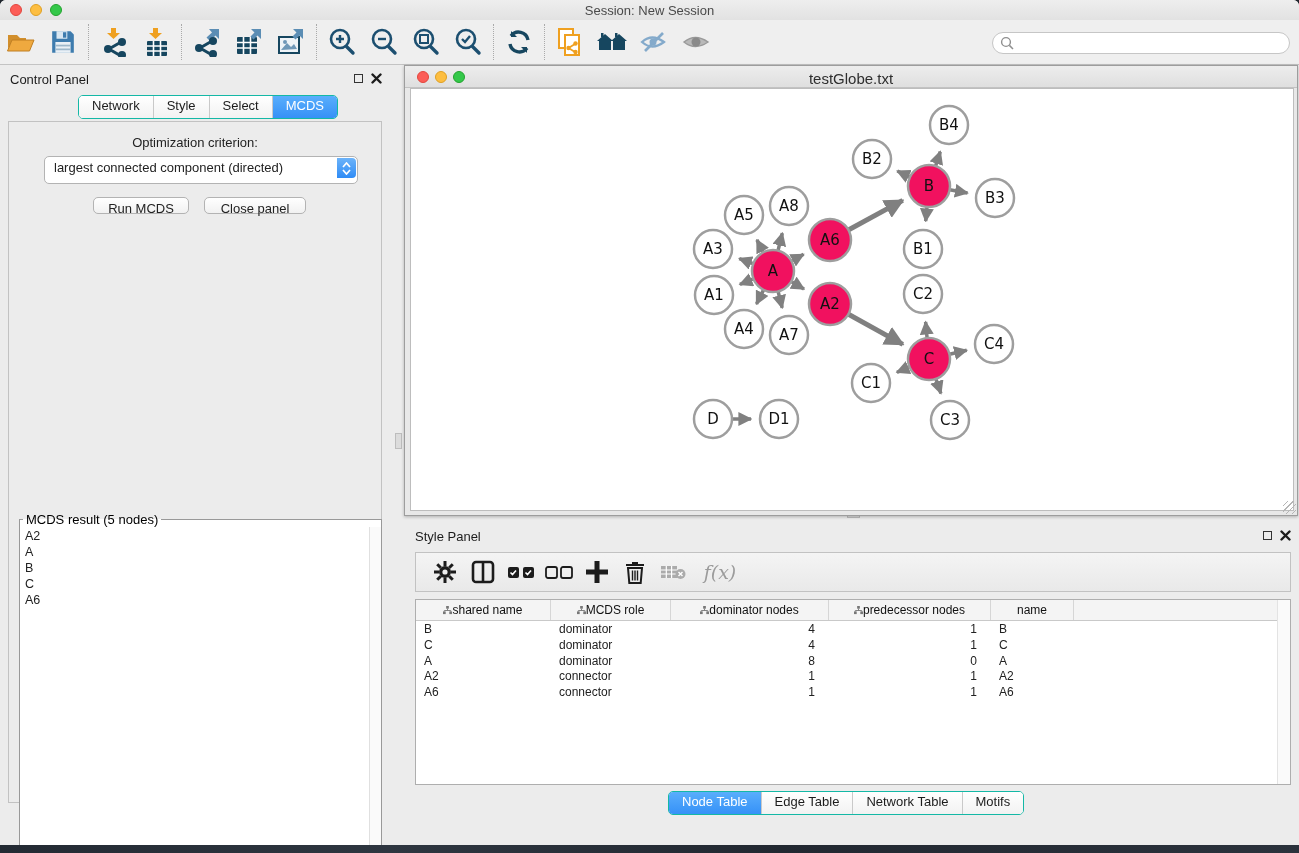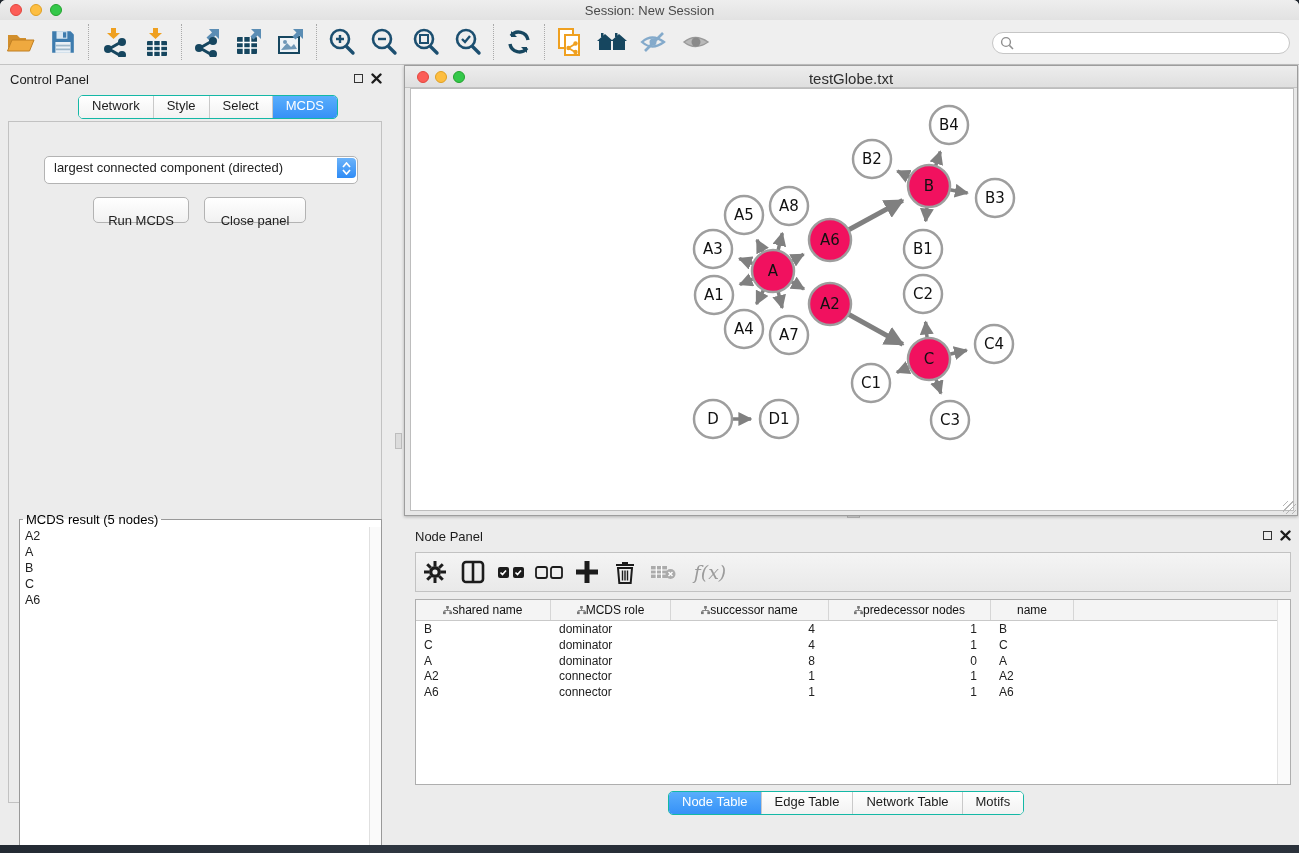--- a/index.html
+++ b/index.html
@@ -38,21 +38,21 @@
   .seg .s:last-child { border-right:none; }
   .seg .s.active { background:linear-gradient(#59aefc,#3691f7); color:#fff; }
   .cp-tabs { position:absolute; left:78px; top:30px; }
   .cp-box { position:absolute; left:8px; top:56px; width:374px; height:682px; border:1px solid #c2c2c2; background:#ececec; }
   .opt-label { position:absolute; left:0; top:13px; width:100%; text-align:center; font-size:13px; }
   .dropdown { position:absolute; left:35px; top:34px; width:314px; height:28px; background:#fff;
     border:1px solid #b3b3b3; border-radius:5px; font-size:13px; line-height:22px; padding-left:9px; }
   .dropdown .stepper { position:absolute; right:1px; top:1px; width:19px; height:20px; border-radius:0 4px 4px 0;
     background:linear-gradient(#6cb3f9,#2f8cf6); display:flex; flex-direction:column; align-items:center; justify-content:center; gap:1px; }
   .btn { position:absolute; height:17px; background:linear-gradient(#ffffff,#f1f1f1);
-    border:1px solid #b3b3b3; border-radius:5px; font-size:13px; text-align:center; line-height:21px; padding:12px 12px; }
+    border:1px solid #b3b3b3; border-radius:5px; font-size:13px; text-align:center; line-height:21px; padding:0 12px; }
   .result-fieldset { position:absolute; left:10px; top:390px; width:363px; height:343px;
     border:1px solid #999; background:#fff; font-size:13px; }
   .result-fieldset legend { margin-left:3px; padding:0 3px; font-size:13px; color:#000; }
   .result-list { list-style:none; padding:1px 0 0 5px; font-size:12.5px; line-height:16px; }
   .result-scroll { position:absolute; right:0; top:0; width:12px; height:100%;
     background:#fafafa; border-left:1px solid #e0e0e0; }
 
   
   .net-window { position:absolute; left:404px; top:65px; width:894px; height:451px;
     background:#e8e8e8; border:1px solid #9d9d9d; box-shadow:0 1px 3px rgba(0,0,0,.25); }
@@ -63,21 +63,21 @@
   .net-title { position:absolute; top:4px; width:100%; text-align:center; font-size:15px; color:#2e2e2e; }
   .net-canvas { position:absolute; left:5px; top:22px; width:884px; height:423px; background:#fff; border:1px solid #bdbdbd; }
   .resize-grip { position:absolute; right:1px; bottom:1px; width:13px; height:13px;
     background:repeating-linear-gradient(135deg, transparent 0 3px, #b5b5b5 3px 4px); }
   .divider-h-v { position:absolute; left:395px; top:433px; width:7px; height:16px; background:#dcdcdc; border:1px solid #bdbdbd; }
   .divider-h-h { position:absolute; left:847px; top:511px; width:13px; height:7px; background:#dcdcdc; border:1px solid #bdbdbd; }
 
   
   .table-panel { position:absolute; left:403px; top:522px; width:896px; height:298px; background:#ececec; }
   .tp-toolbar { position:absolute; left:12px; top:30px; width:876px; height:40px;
-    background:linear-gradient(#f4f4f4,#e9e9e9); border:1px solid #c2c2c2; display:flex; align-items:center; }
+    background:linear-gradient(#f4f4f4,#e9e9e9); border:1px solid #c2c2c2; display:flex; align-items:center; padding-left:10px; }
   .tp-tool { width:38px; height:34px; display:flex; align-items:center; justify-content:center; }
   .fx-label { font-family:"DejaVu Serif", serif; font-style:italic; font-size:19px; color:#9b9b9b; }
   .tbl { position:absolute; left:12px; top:77px; width:876px; height:186px; background:#fff; border:1px solid #aeaeae; overflow:hidden; }
   .tbl-scroll { position:absolute; right:0; top:0; width:13px; height:100%; background:#fafafa; border-left:1px solid #e3e3e3; }
   .tbl-header { display:flex; height:21px; background:#f4f4f4; border-bottom:1px solid #c9c9c9; }
   .th { display:flex; align-items:center; justify-content:center; font-size:12px; color:#111;
     border-right:1px solid #d6d6d6; height:100%; }
   .tr { display:flex; height:15.8px; font-size:12px; }
   .td { padding:1px 0 0 8px; white-space:nowrap; overflow:hidden; }
   .td.right { text-align:right; padding:1px 14px 0 0; }
@@ -266,20 +266,21 @@
         <path d="M1.5 1.5 L9.5 9.5 M9.5 1.5 L1.5 9.5" stroke="#1c1c1c" stroke-width="2.4" stroke-linecap="round"></path>
       </svg>
     </div>
     <div class="seg cp-tabs">
       <div class="s">Network</div>
       <div class="s">Style</div>
       <div class="s">Select</div>
       <div class="s active">MCDS</div>
     </div>
     <div class="cp-box">
+      <div class="opt-label">Optimization criterion:</div>
       <div class="dropdown">
         <span>largest connected component (directed)</span>
         <span class="stepper">
           <svg width="9" height="6" viewBox="0 0 9 6">
               <path d="M1 5 L4.5 1 L8 5" fill="none" stroke="#fff" stroke-width="1.7"></path>
             </svg>
           <svg width="9" height="6" viewBox="0 0 9 6">
               <path d="M1 1 L4.5 5 L8 1" fill="none" stroke="#fff" stroke-width="1.7"></path>
             </svg>
         </span>
@@ -381,21 +382,21 @@
             <text x="302" y="335" text-anchor="middle" font-size="15" fill="#111111" font-family="&quot;DejaVu Sans&quot;, sans-serif">D</text>
             <circle cx="368" cy="330" r="19" fill="#ffffff" stroke="#9e9e9e" stroke-width="2.5"></circle>
             <text x="368" y="335" text-anchor="middle" font-size="15" fill="#111111" font-family="&quot;DejaVu Sans&quot;, sans-serif">D1</text>
           </g>
       </svg>
     </div>
     <div class="resize-grip"></div>
   </div>
 
   <div class="table-panel">
-    <div class="panel-head" style="left:12px;">Node Panel</div>
+    <div class="panel-head" style="left:12px;">Style Panel</div>
     <div class="panel-btns">
       <span class="float-icon"></span>
       <svg width="11" height="11" viewBox="0 0 11 11">
         <path d="M1.5 1.5 L9.5 9.5 M9.5 1.5 L1.5 9.5" stroke="#1c1c1c" stroke-width="2.4" stroke-linecap="round"></path>
       </svg>
     </div>
 
     <div class="tp-toolbar">
       <div class="tp-tool">
         <svg width="22" height="22" viewBox="0 0 22 22">
@@ -481,21 +482,21 @@
             </svg>
             <span>MCDS role</span>
           </div>
           <div class="th" style="width: 158px;">
             <svg width="9" height="9" viewBox="0 0 10 10">
               <rect x="3.5" y="0" width="3" height="3" fill="#777"></rect>
               <rect x="0" y="6" width="3" height="3" fill="#777"></rect>
               <rect x="7" y="6" width="3" height="3" fill="#777"></rect>
               <path d="M5 3v2 M1.5 6V5h7v1" stroke="#777" fill="none"></path>
             </svg>
-            <span>successor name</span>
+            <span>dominator nodes</span>
           </div>
           <div class="th" style="width: 162px;">
             <svg width="9" height="9" viewBox="0 0 10 10">
               <rect x="3.5" y="0" width="3" height="3" fill="#777"></rect>
               <rect x="0" y="6" width="3" height="3" fill="#777"></rect>
               <rect x="7" y="6" width="3" height="3" fill="#777"></rect>
               <path d="M5 3v2 M1.5 6V5h7v1" stroke="#777" fill="none"></path>
             </svg>
             <span>predecessor nodes</span>
           </div>

